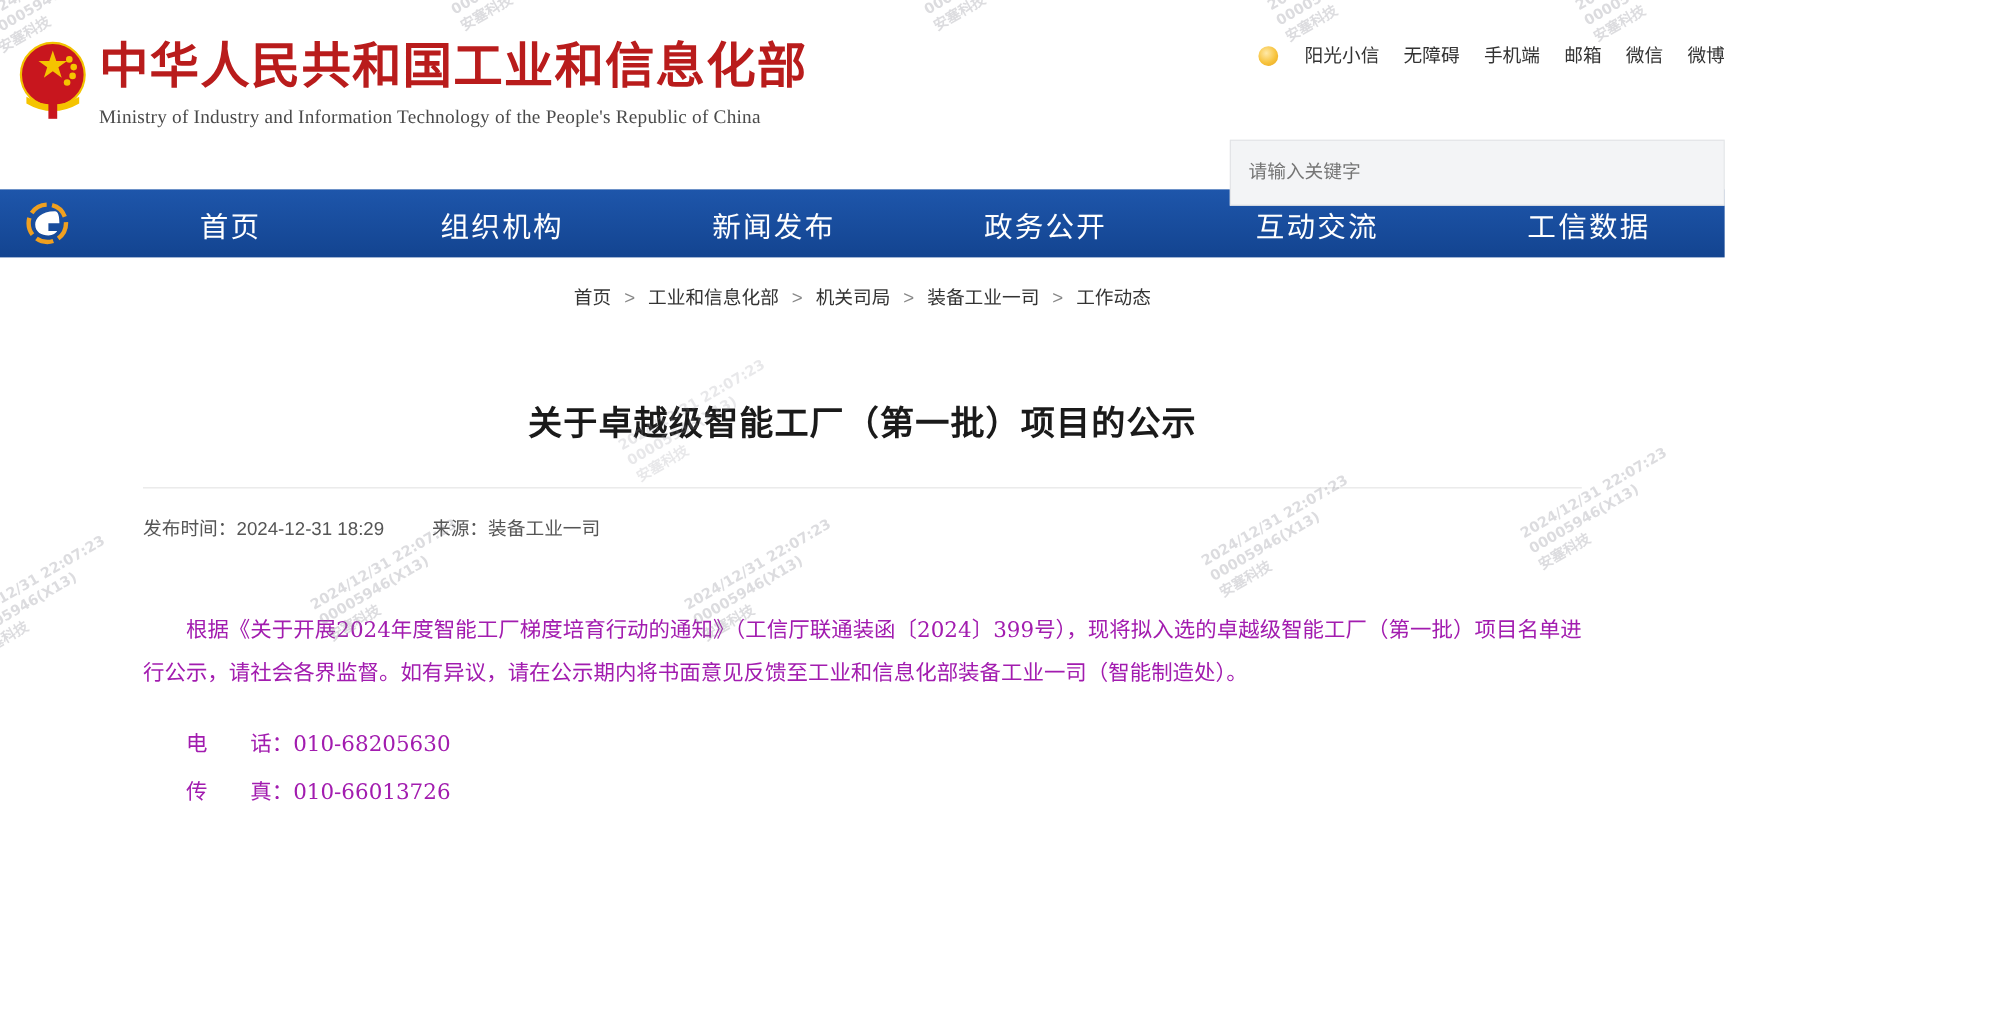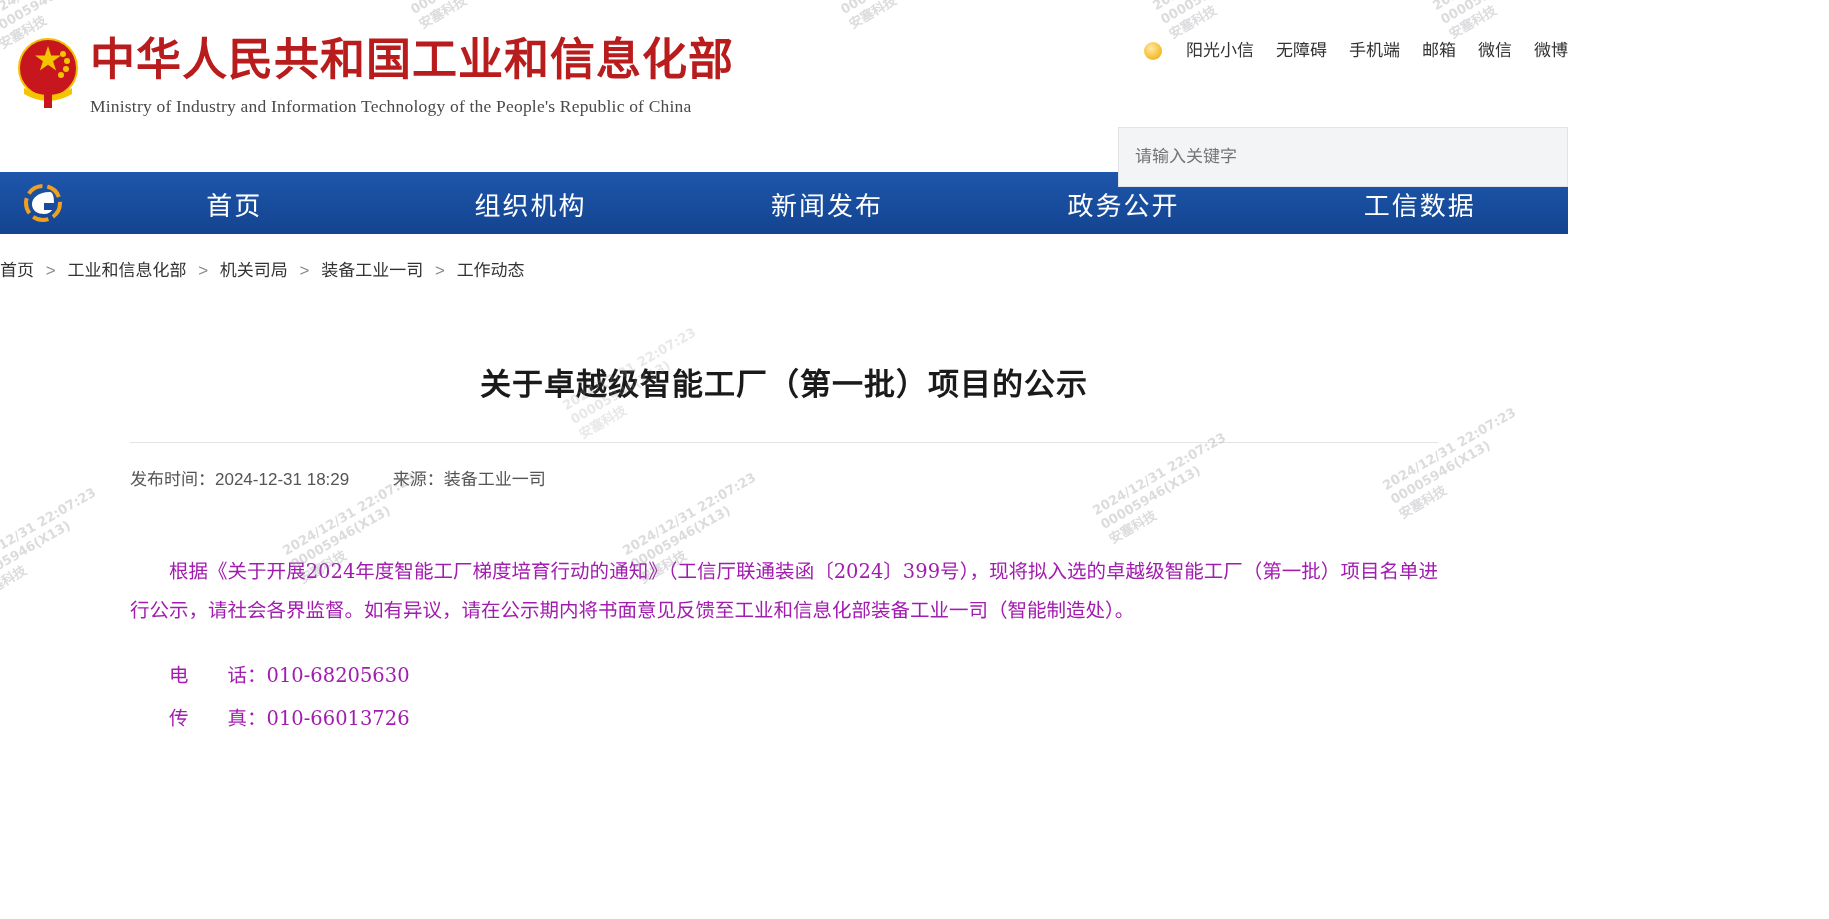--- a/index.html
+++ b/index.html
@@ -162,20 +162,21 @@
     white-space: nowrap;
     font-family: "DejaVu Sans", "Liberation Sans", sans-serif;
   }
 
   
   .breadcrumb {
     padding: 22px 0 18px 0;
     font-size: 17px;
     color: #333;
     white-space: nowrap;
+    text-align: center;
   }
   .breadcrumb a { color: #333; text-decoration: none; }
   .breadcrumb .sep { color: #888; margin: 0 7px; }
 
   
   .article {
     padding: 0 130px;
     position: relative;
     z-index: 2;
   }
@@ -259,20 +260,21 @@
           <circle cx="23" cy="23" r="17" fill="none" stroke="#f0a020" stroke-width="4" stroke-dasharray="16 5"></circle>
         </g>
         <path d="M30 12 C17 12 12 19 12 24 C12 31 18 34 24 34 C28 34 31 32 32 30 L24 30 L24 23 L34 23 C34 17 33 12 30 12 Z" fill="#ffffff"></path>
       </svg>
     </div>
     <div class="nav-items">
       <div class="nav-item">首页</div>
       <div class="nav-item">组织机构</div>
       <div class="nav-item">新闻发布</div>
       <div class="nav-item">政务公开</div>
+      <div class="nav-item">互动交流</div>
       <div class="nav-item">工信数据</div>
     </div>
   </div>
 
   <div class="breadcrumb">
     <a href="#">首页</a>
     <span class="sep">&gt;</span>
     <a href="#">工业和信息化部</a>
     <span class="sep">&gt;</span>
     <a href="#">机关司局</a>

